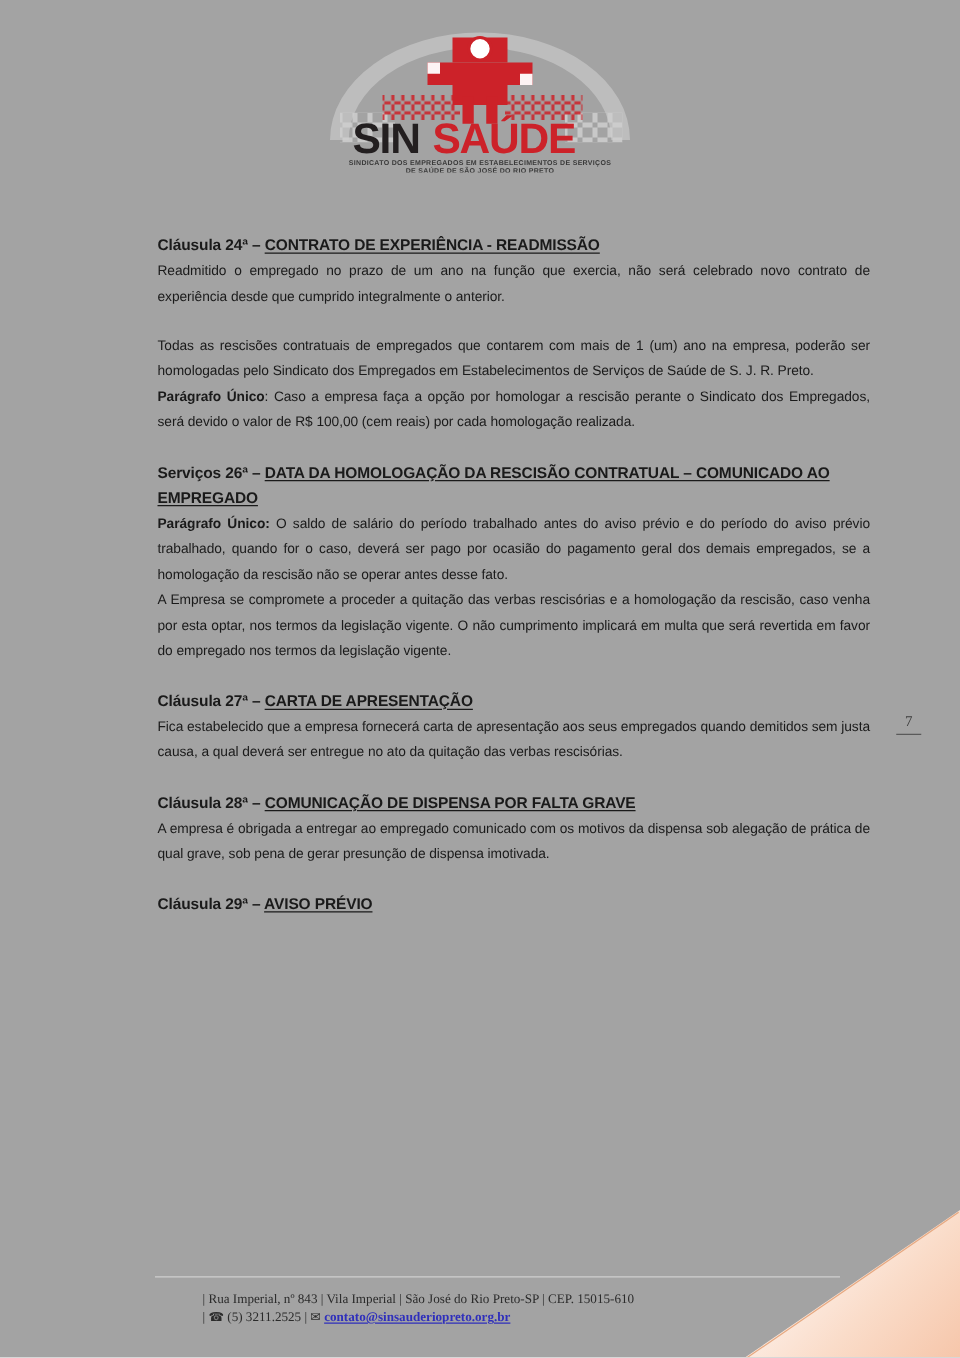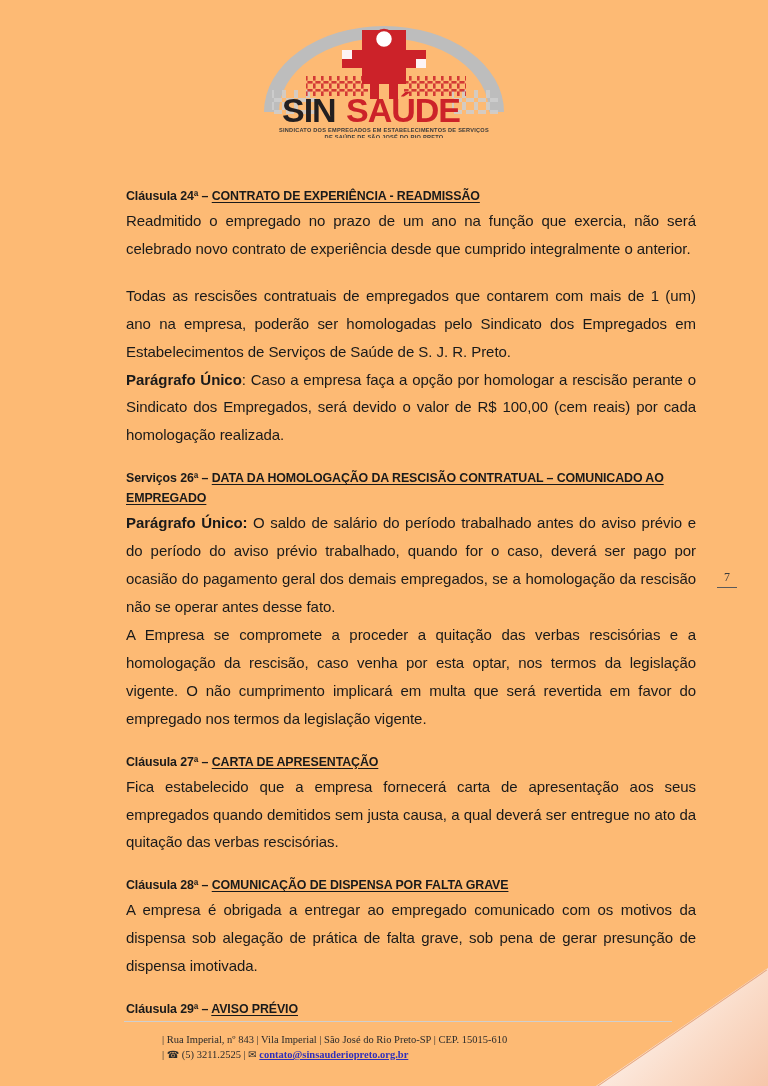--- a/index.html
+++ b/index.html
@@ -9,21 +9,21 @@
     background: #ffffff;
   }
   body {
     font-family: "Liberation Sans", sans-serif;
     color: #1a1a1a;
   }
   .page {
     position: relative;
     width: 768px;
     height: 1086px;
-    background: #fdba74;
+    background: #a3a3a3;
     overflow: hidden;
     box-sizing: border-box;
   }
 
   
   .corner-decor {
     position: absolute;
     right: 0;
     bottom: 0;
     width: 172px;
@@ -77,21 +77,21 @@
     line-height: 1.62;
     margin: 0 0 1px 0;
     letter-spacing: -0.1px;
   }
   .clause-head .u {
     text-decoration: underline;
     text-underline-offset: 2px;
     text-align: right;
   }
   p.body-text {
-    font-size: 15px;
+    font-size: 11px;
     line-height: 1.86;
     margin: 0;
     text-align: justify;
     letter-spacing: -0.05px;
   }
   p.body-text .lead {
     font-weight: bold;
   }
   .block { margin-bottom: 0; }
   .gap { height: 19px; }
@@ -225,21 +225,21 @@
         <p class="body-text"><span>A Empresa se compromete a proceder a quitação das verbas rescisórias e a homologação da rescisão, caso venha por esta optar, nos termos da legislação vigente. O não cumprimento implicará em multa que será revertida em favor do empregado nos termos da legislação vigente.</span></p>
       </div>
       <div class="gap"></div>
       <div class="block">
         <div class="clause-head"><span>Cláusula 27ª – </span><span class="u">CARTA DE APRESENTAÇÃO</span></div>
         <p class="body-text "><span>Fica estabelecido que a empresa fornecerá carta de apresentação aos seus empregados quando demitidos sem justa causa, a qual deverá ser entregue no ato da quitação das verbas rescisórias.</span></p>
       </div>
       <div class="gap"></div>
       <div class="block">
         <div class="clause-head"><span>Cláusula 28ª – </span><span class="u">COMUNICAÇÃO DE DISPENSA POR FALTA GRAVE</span></div>
-        <p class="body-text "><span>A empresa é obrigada a entregar ao empregado comunicado com os motivos da dispensa sob alegação de prática de falta grave, sob pena de gerar presunção de dispensa imotivada.</span></p>
+        <p class="body-text "><span>A empresa é obrigada a entregar ao empregado comunicado com os motivos da dispensa sob alegação de prática de qual grave, sob pena de gerar presunção de dispensa imotivada.</span></p>
       </div>
       <div class="gap"></div>
       <div class="block">
         <div class="clause-head"><span>Cláusula 29ª – </span><span class="u">AVISO PRÉVIO</span></div>
       </div>
     </div>
 
   <div class="page-number">
     <span>7</span>
     <div class="rule"></div>

